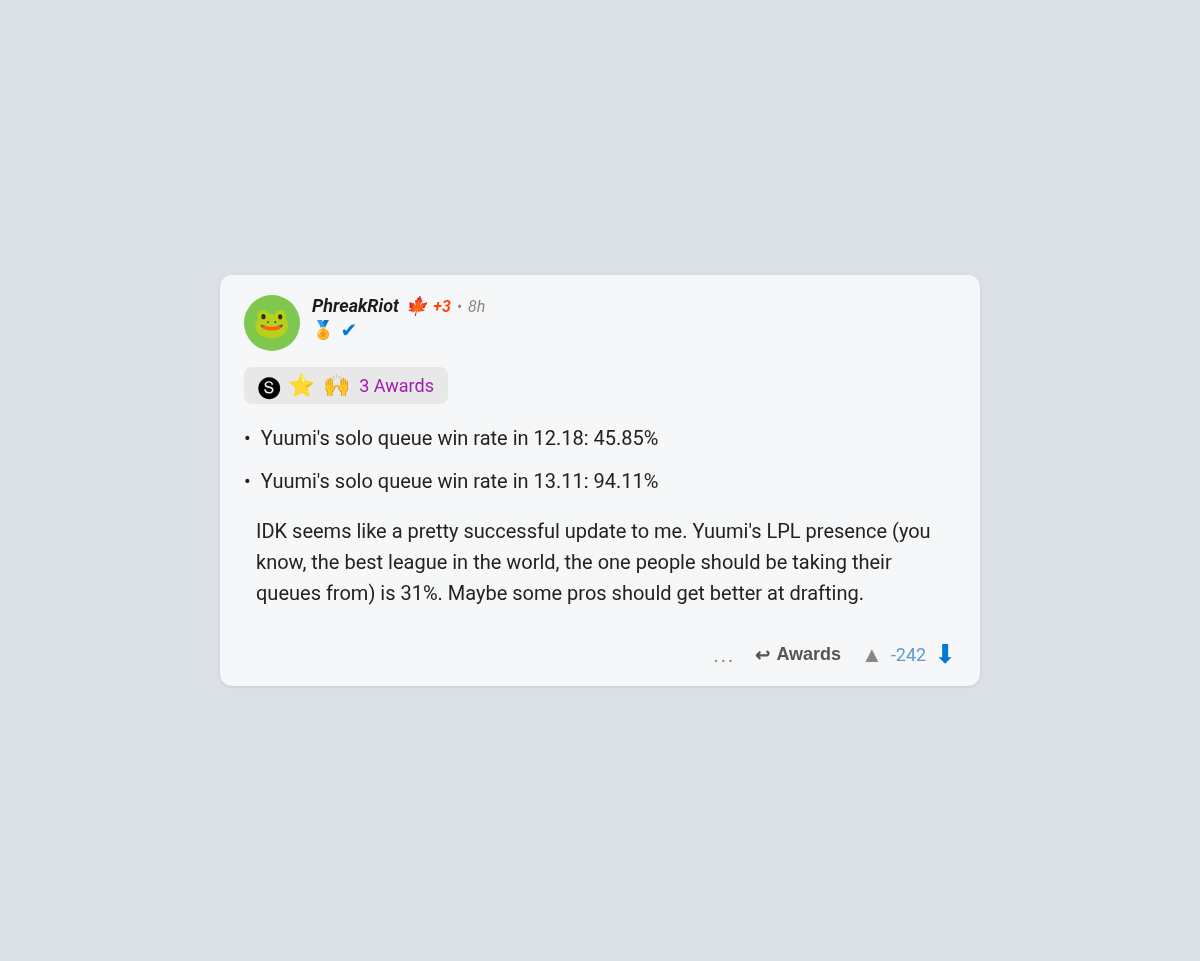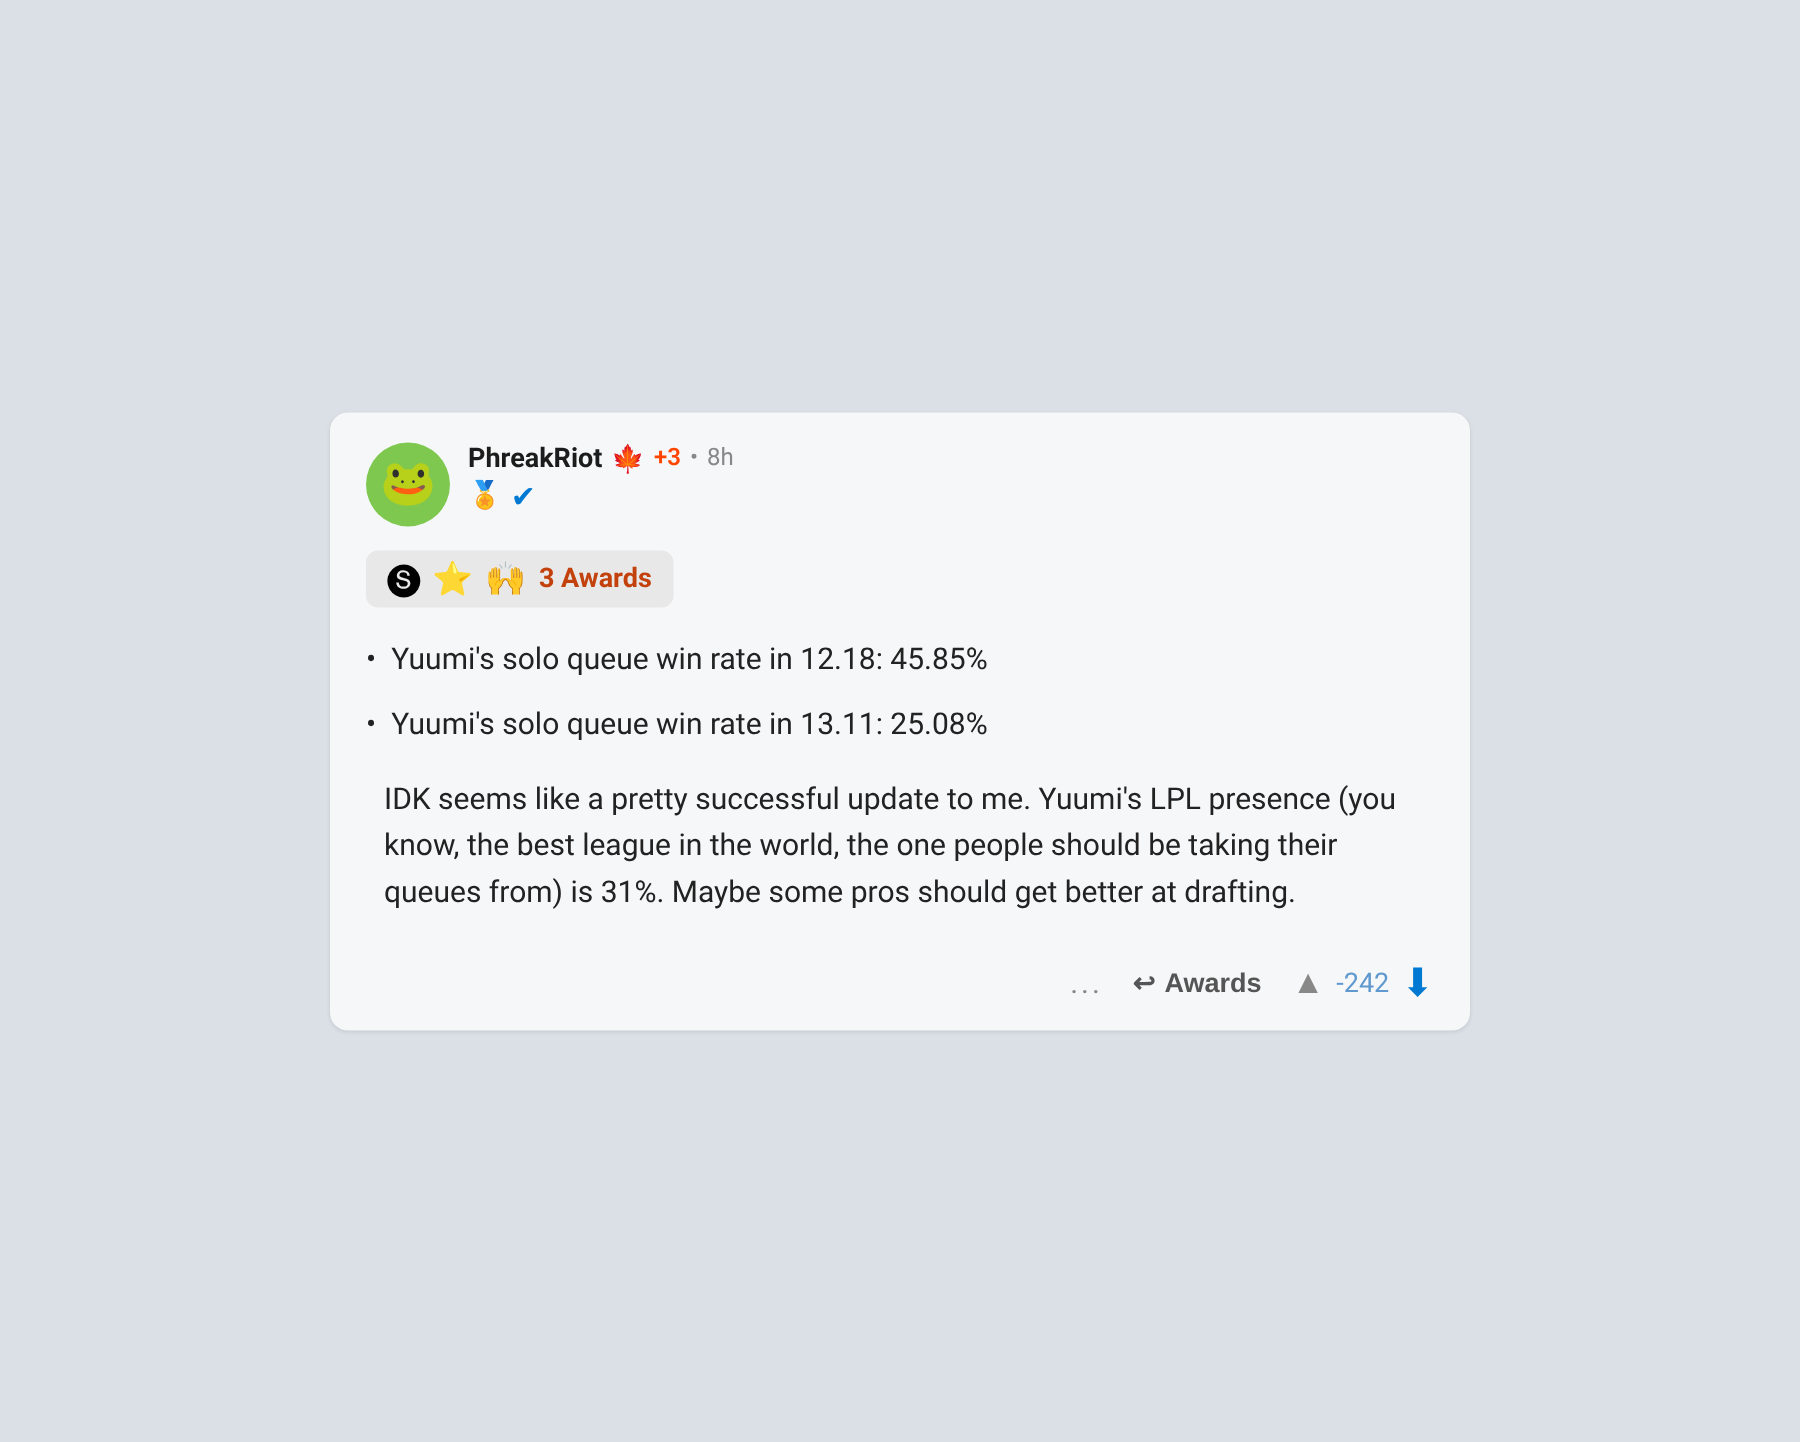--- a/index.html
+++ b/index.html
@@ -42,23 +42,24 @@
       font-size: 30px;
       line-height: 1;
     }
     .header-info {
       display: flex;
       flex-direction: column;
       gap: 4px;
     }
     .username-row {
       display: flex;
-      align-items: flex-start;
+      align-items: flex-end;
       gap: 6px;
       flex-wrap: wrap;
+      font-style: italic;
     }
     .username {
       font-weight: 700;
       font-size: 18px;
       color: #1c1c1c;
     }
     .flame-emoji {
       font-size: 18px;
     }
     .karma-badge {
@@ -90,22 +91,22 @@
       background: #e8e8e8;
       border-radius: 8px;
       padding: 6px 14px;
       margin-bottom: 18px;
     }
     .awards-emoji {
       font-size: 22px;
     }
     .awards-text {
       font-size: 18px;
-      color: #c2410c;
-      font-weight: 700;
+      color: #a21caf;
+      font-weight: 400;
     }
     .bullet-list {
       list-style: none;
       margin-bottom: 20px;
     }
     .bullet-list li {
       display: flex;
       align-items: flex-end;
       gap: 10px;
       margin-bottom: 12px;
@@ -209,21 +210,21 @@
     <span class="awards-emoji">⭐</span>
     <span class="awards-emoji">🙌</span>
     <span class="awards-text">3 Awards</span>
   </div>
 
   <ul class="bullet-list">
     <li>
         <span>Yuumi's solo queue win rate in 12.18: 45.85%</span>
       </li>
     <li>
-        <span>Yuumi's solo queue win rate in 13.11: 25.08%</span>
+        <span>Yuumi's solo queue win rate in 13.11: 94.11%</span>
       </li>
   </ul>
 
   <p class="paragraph">IDK seems like a pretty successful update to me. Yuumi's LPL presence (you know, the best league in the world, the one people should be taking their queues from) is 31%. Maybe some pros should get better at drafting.</p>
 
   <div class="footer">
     <span class="footer-dots">...</span>
     <button class="reply-btn">
       <span class="reply-icon">↩</span>
       <span>Awards</span>

